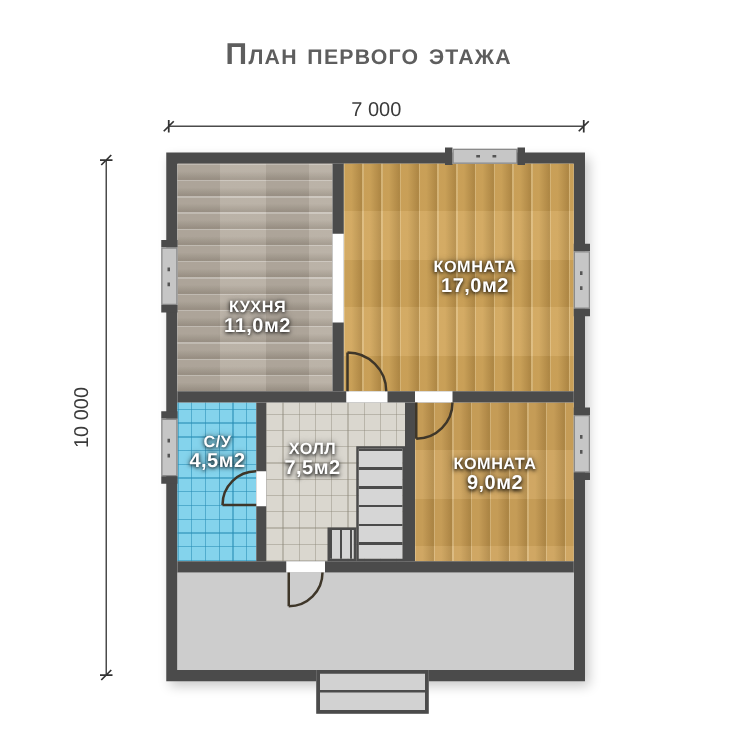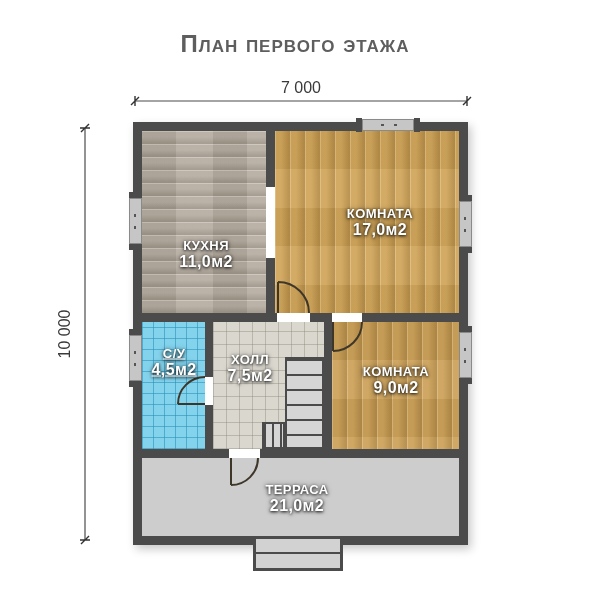--- a/index.html
+++ b/index.html
@@ -163,30 +163,26 @@
   </svg>
 
   <div class="room-label" style="left:206px;top:222px;margin-top:32px;">
     <span class="rname">КУХНЯ</span>
     <span class="rarea">11,0м2</span>
   </div>
   <div class="room-label" style="left:380px;top:222px;">
     <span class="rname">КОМНАТА</span>
     <span class="rarea">17,0м2</span>
   </div>
-  <div class="room-label" style="left:174px;top:362px;text-decoration:underline;">
+  <div class="room-label" style="left:174px;top:362px;">
     <span class="rname">С/У</span>
     <span class="rarea">4,5м2</span>
   </div>
   <div class="room-label" style="left:250px;top:368px;">
     <span class="rname">ХОЛЛ</span>
     <span class="rarea">7,5м2</span>
   </div>
   <div class="room-label" style="left:396px;top:380px;">
     <span class="rname">КОМНАТА</span>
     <span class="rarea">9,0м2</span>
   </div>
-  <div class="room-label" style="left:297px;top:498px;">
-    <span class="rname">ТЕРРАСА</span>
-    <span class="rarea">21,0м2</span>
-  </div>
 
 </div>
 
 </body></html>

